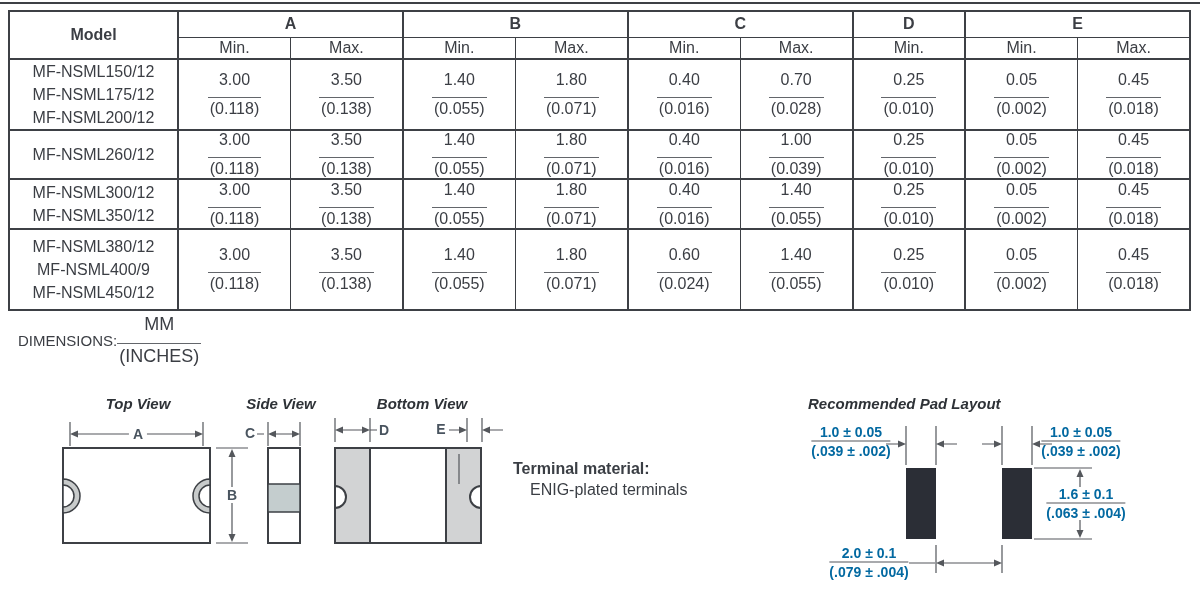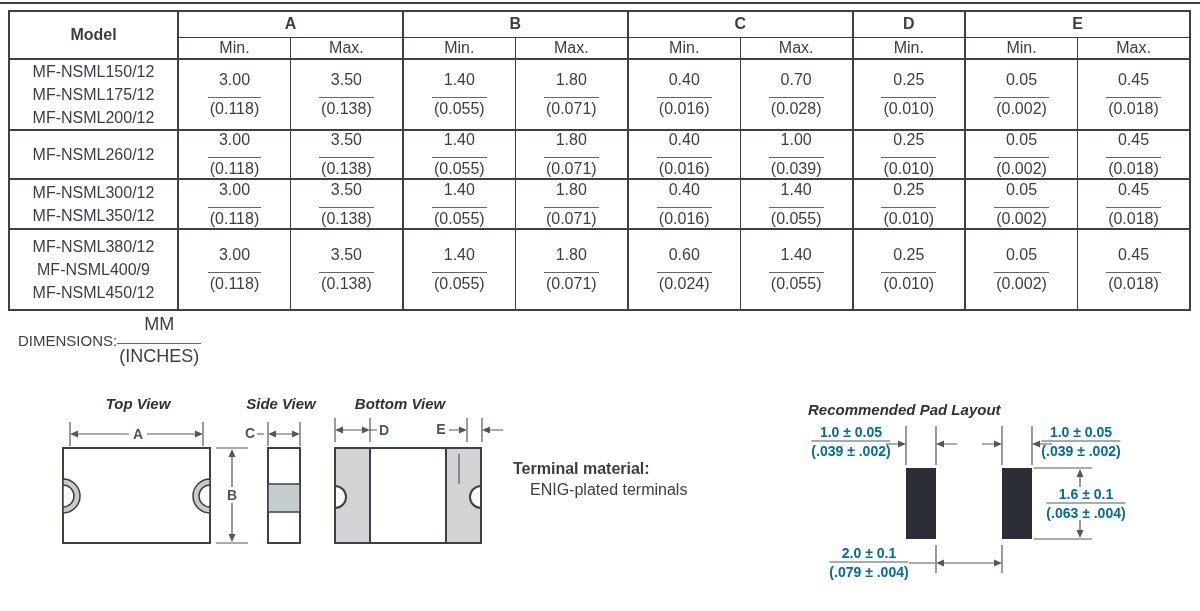--- a/index.html
+++ b/index.html
@@ -331,22 +331,22 @@
         <polygon class="ah" points="1080,79 1076.5,87 1083.5,87"></polygon>
         <polygon class="ah" points="1080,148 1076.5,140 1083.5,140"></polygon>
         <path class="dl" d="M936 155 V183 M1002 155 V183 M944 173 H994 M909 173 H935"></path>
         <polygon class="ah" points="936,173 944,169.5 944,176.5"></polygon>
         <polygon class="ah" points="1002,173 994,169.5 994,176.5"></polygon>
       </g>
     </svg>
 
     <span class="dtitle ctr" style="left:138px;top:13px">Top View</span>
     <span class="dtitle ctr" style="left:281px;top:13px">Side View</span>
-    <span class="dtitle ctr" style="left:400px;top:13px">Bottom View</span>
-    <span class="dtitle vctr" style="left:808px;top:19px">Recommended Pad Layout</span>
+    <span class="dtitle ctr" style="left:422px;top:13px">Bottom View</span>
+    <span class="dtitle vctr" style="left:808px;top:13px">Recommended Pad Layout</span>
 
     <span class="dlabel onln" style="left:138px;top:44px">A</span>
     <span class="dlabel onln" style="left:232px;top:105px">B</span>
     <span class="dlabel" style="left:250px;top:43px">C</span>
     <span class="dlabel" style="left:384px;top:40px">D</span>
     <span class="dlabel" style="left:441px;top:39px">E</span>
 
     <div class="terminal">
       <div class="t1">Terminal material:</div>
       <div class="t2">ENIG-plated terminals</div>

